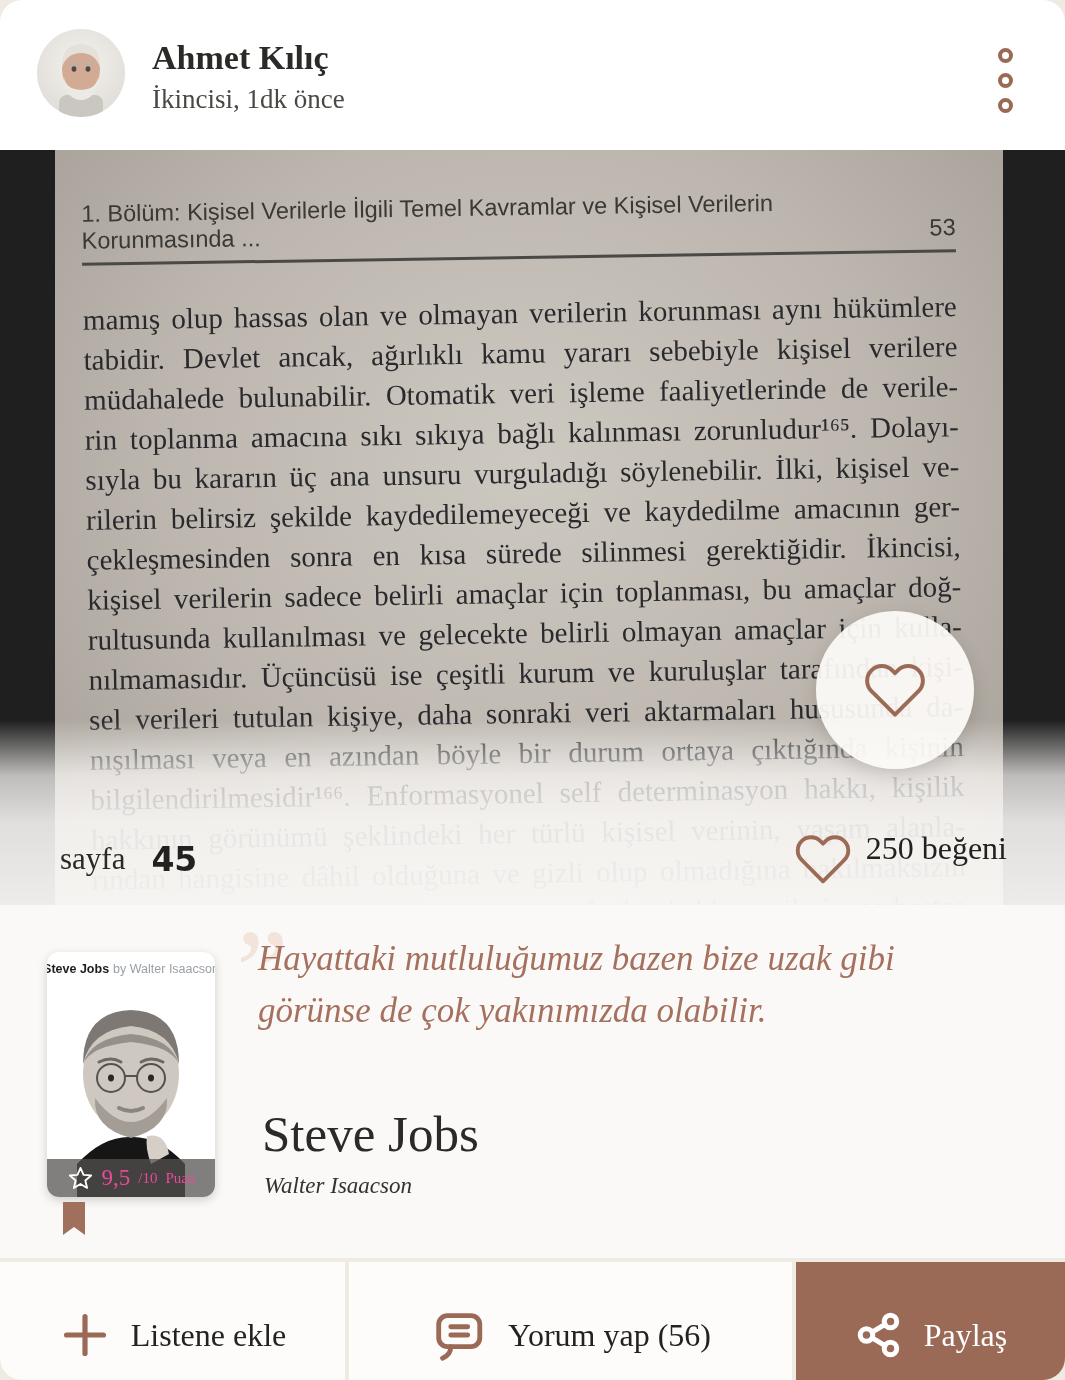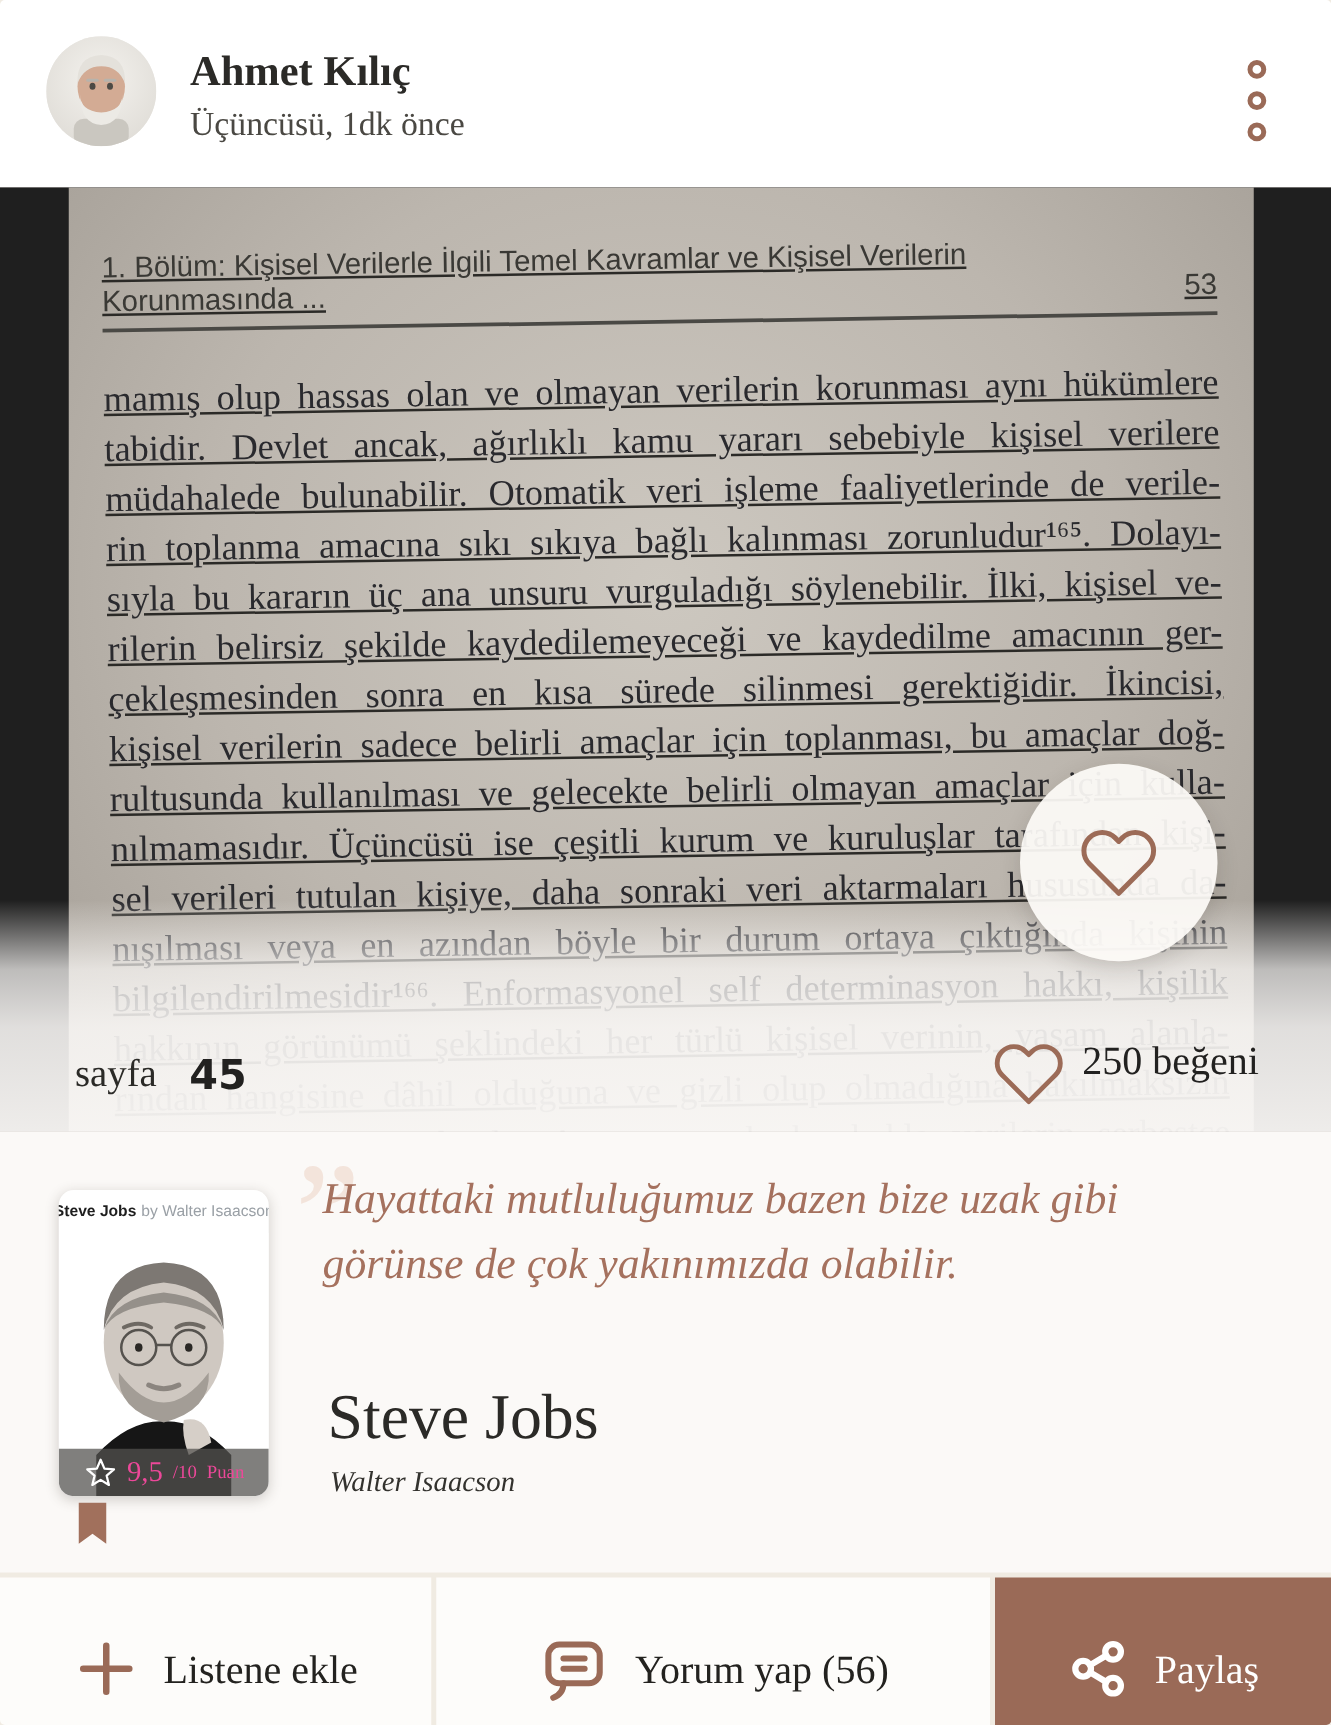--- a/index.html
+++ b/index.html
@@ -1,19 +1,19 @@
 <!DOCTYPE html>
 <html><head>
 <meta charset="utf-8">
 <style>
   html,body{margin:0;padding:0;background:#f0ebe2;}
   *{box-sizing:border-box;}
   .screen{
     position:relative;width:1065px;height:1380px;background:#f0ebe2;
-    border-radius:4px;overflow:hidden;
+    border-radius:22px;overflow:hidden;
     font-family:"Liberation Serif", serif;color:#2b2a27;
   }
   
   .post-header{position:relative;height:150px;background:#ffffff;}
   .avatar{
     position:absolute;left:37px;top:29px;width:88px;height:88px;border-radius:50%;
     overflow:hidden;background:#eceae6;cursor:pointer;
   }
   .who{position:absolute;left:152px;top:38px;}
   .who .name{font-size:34px;font-weight:600;color:#2b2a27;line-height:40px;cursor:pointer;}
@@ -22,22 +22,21 @@
     padding:4px;cursor:pointer;}
   .kebab .dot{width:15px;height:15px;border-radius:50%;border:4.5px solid #9a6a57;background:#ffffff;}
   
   .photo{position:relative;height:755px;background:#1f1f1f;overflow:hidden;}
   .photo .bar{position:absolute;top:0;bottom:0;background:#1f1f1f;}
   .bar.left{left:0;width:55px;}
   .bar.right{right:0;width:62px;}
   .page{
     position:absolute;left:55px;right:62px;top:0;bottom:0;
     background:radial-gradient(ellipse at 50% 42%, #cdc8c0 0%, #bcb6ae 55%, #a39d95 100%);
-    padding:44px 30px 0 26px;
-    text-decoration:underline;
+    padding:44px 48px 0 26px;
   }
   .page-inner{transform:rotate(-0.9deg);transform-origin:50% 0;}
   .chap-row{display:flex;justify-content:space-between;align-items:flex-end;
     font-size:23.5px;color:#3a3935;font-family:"Liberation Sans",sans-serif;
     border-bottom:3px solid #4a4945;padding-bottom:8px;}
   .chap-row .num{margin-left:20px;}
   .page-body{margin-top:34px;color:#2a2a2e;font-size:29px;}
   .page-body .ln{line-height:40px;text-align:justify;text-align-last:justify;white-space:nowrap;}
   .page-body .ln.faded{color:rgba(42,42,46,0.75);}
   .photo-fade{
@@ -120,21 +119,21 @@
         <path d="M25 38 Q24 16 44 15 Q64 16 63 38 Q58 24 44 24 Q30 24 25 38Z" fill="#e4e1db"></path>
         <path d="M27 46 Q27 70 44 71 Q61 70 61 46 Q61 60 44 61 Q27 60 27 46Z" fill="#eceae5"></path>
         <ellipse cx="37" cy="40" rx="2.4" ry="2.8" fill="#4d4a45"></ellipse>
         <ellipse cx="51" cy="40" rx="2.4" ry="2.8" fill="#4d4a45"></ellipse>
         <rect x="32" y="34" width="10" height="2.4" rx="1.2" fill="#b7b3ac"></rect>
         <rect x="46" y="34" width="10" height="2.4" rx="1.2" fill="#b7b3ac"></rect>
       </svg>
     </div>
     <div class="who">
       <div class="name">Ahmet Kılıç</div>
-      <div class="sub">Üçüncüsü, 1dk önce</div>
+      <div class="sub">İkincisi, 1dk önce</div>
     </div>
     <div class="kebab">
       <div class="dot"></div>
       <div class="dot"></div>
       <div class="dot"></div>
     </div>
   </div>
 
   <div class="photo">
     <div class="bar left"></div>

